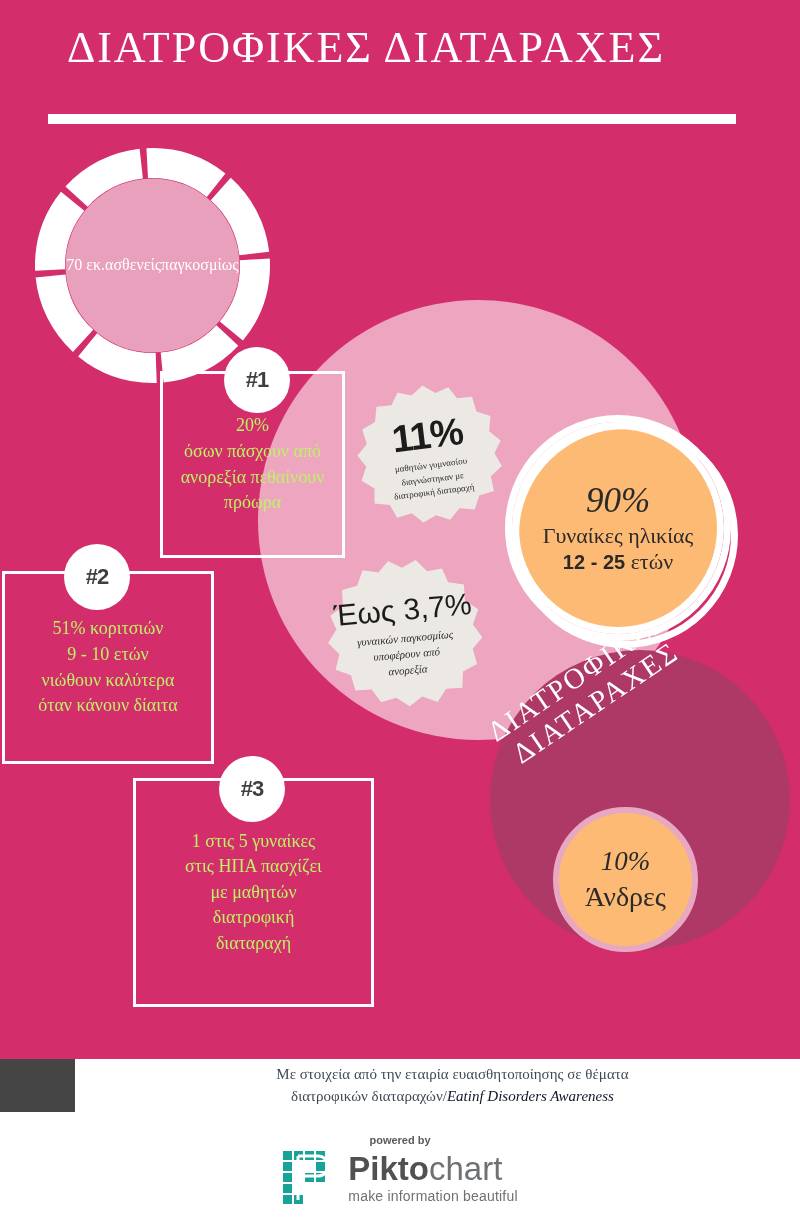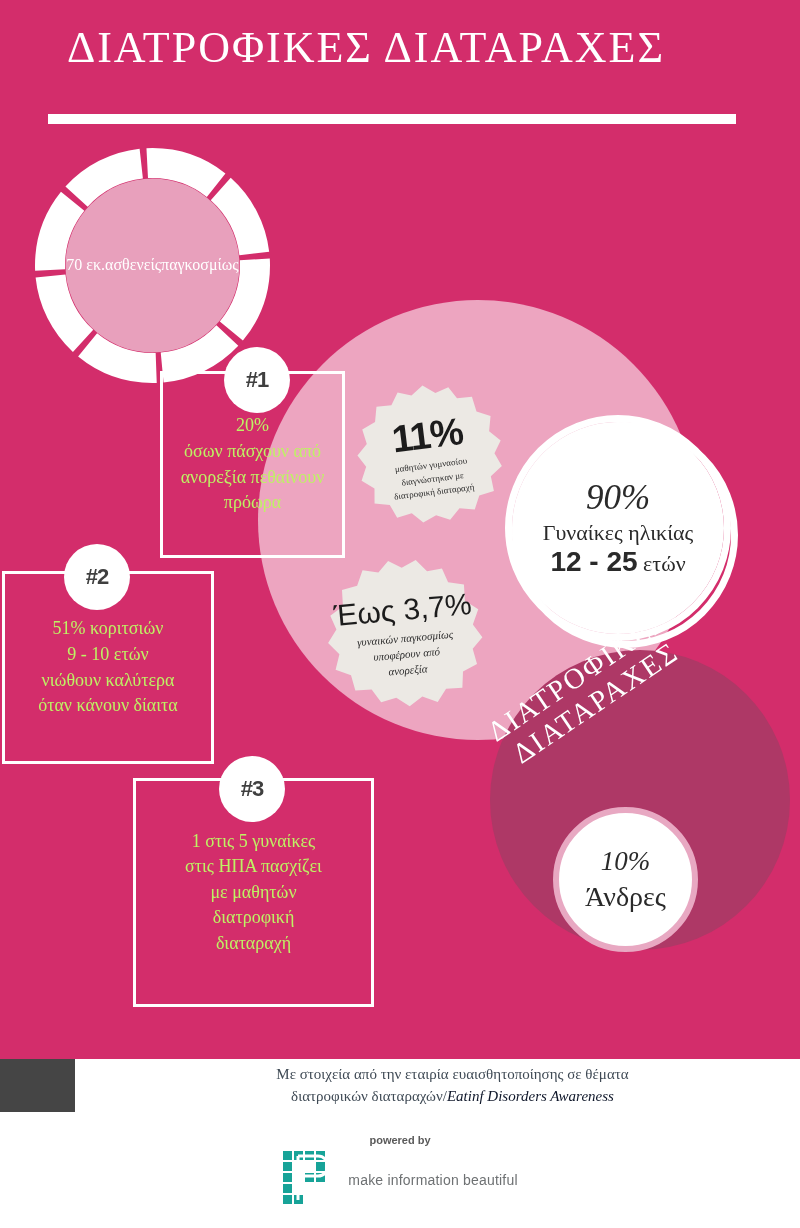--- a/index.html
+++ b/index.html
@@ -140,21 +140,21 @@
 
   #gear2 { left: 325px; top: 556px; width: 160px; height: 160px; }
   #gear2 .gear-txt { transform: rotate(-5deg); }
   #gear2 .gear-pct { font-size: 30px; margin-bottom: 4px; }
   #gear2 .gear-sub { font-size: 11px; line-height: 1.45; font-style: italic; }
 
   
   .stat-circle {
     position: absolute;
     border-radius: 50%;
-    background: #ffffff;
+    background: #fdba74;
     display: flex; flex-direction: column;
     align-items: center; justify-content: center;
     text-align: left;
     color: #2a2a2a;
   }
   #circle90 {
     left: 512px; top: 422px; width: 212px; height: 212px;
     border: 7px solid #ffffff;
     box-shadow: 0 0 0 0px transparent;
   }
@@ -166,21 +166,21 @@
   }
   .c90-ring {
     position: absolute;
     left: 505px; top: 415px; width: 226px; height: 226px;
     border-radius: 50%;
     border: 7px solid #ffffff;
   }
   #circle90 .pct { font-size: 35px; font-style: italic; margin-bottom: 2px; }
   #circle90 .l1  { font-size: 22px; }
   #circle90 .l2  { font-size: 22px; }
-  #circle90 .l2 b { font-family: "Liberation Sans", "DejaVu Sans", sans-serif; font-size: 28px; }
+  #circle90 .l2 b { font-family: "Liberation Sans", "DejaVu Sans", sans-serif; font-size: 20px; }
 
   #circle10 {
     left: 553px; top: 807px; width: 145px; height: 145px;
     border: 6px solid #e8a8c2;
   }
   #circle10 .pct   { font-size: 27px; font-style: italic; margin-bottom: 4px; }
   #circle10 .label { font-size: 28px; }
 
   
   .footer-band {
@@ -361,18 +361,19 @@
           <rect x="1" y="23" width="9" height="9"></rect>
           <rect x="23" y="23" width="9" height="9"></rect>
           <rect x="34" y="23" width="9" height="9"></rect>
           <rect x="1" y="34" width="9" height="9"></rect>
           <rect x="1" y="45" width="9" height="9"></rect>
           <rect x="12" y="45" width="9" height="9"></rect>
         </g>
         <path fill="none" stroke="#ffffff" stroke-width="3" d="M16 6 v44 M16 6 h20 a10 10 0 0 1 0 20 h-20"></path>
       </svg>
       <div>
+        <div class="pikto-word"><b>Pikto</b><span class="light">chart</span></div>
         <div class="pikto-tag">make information beautiful</div>
       </div>
     </div>
   </div>
 
 </div>
 
 </body></html>

